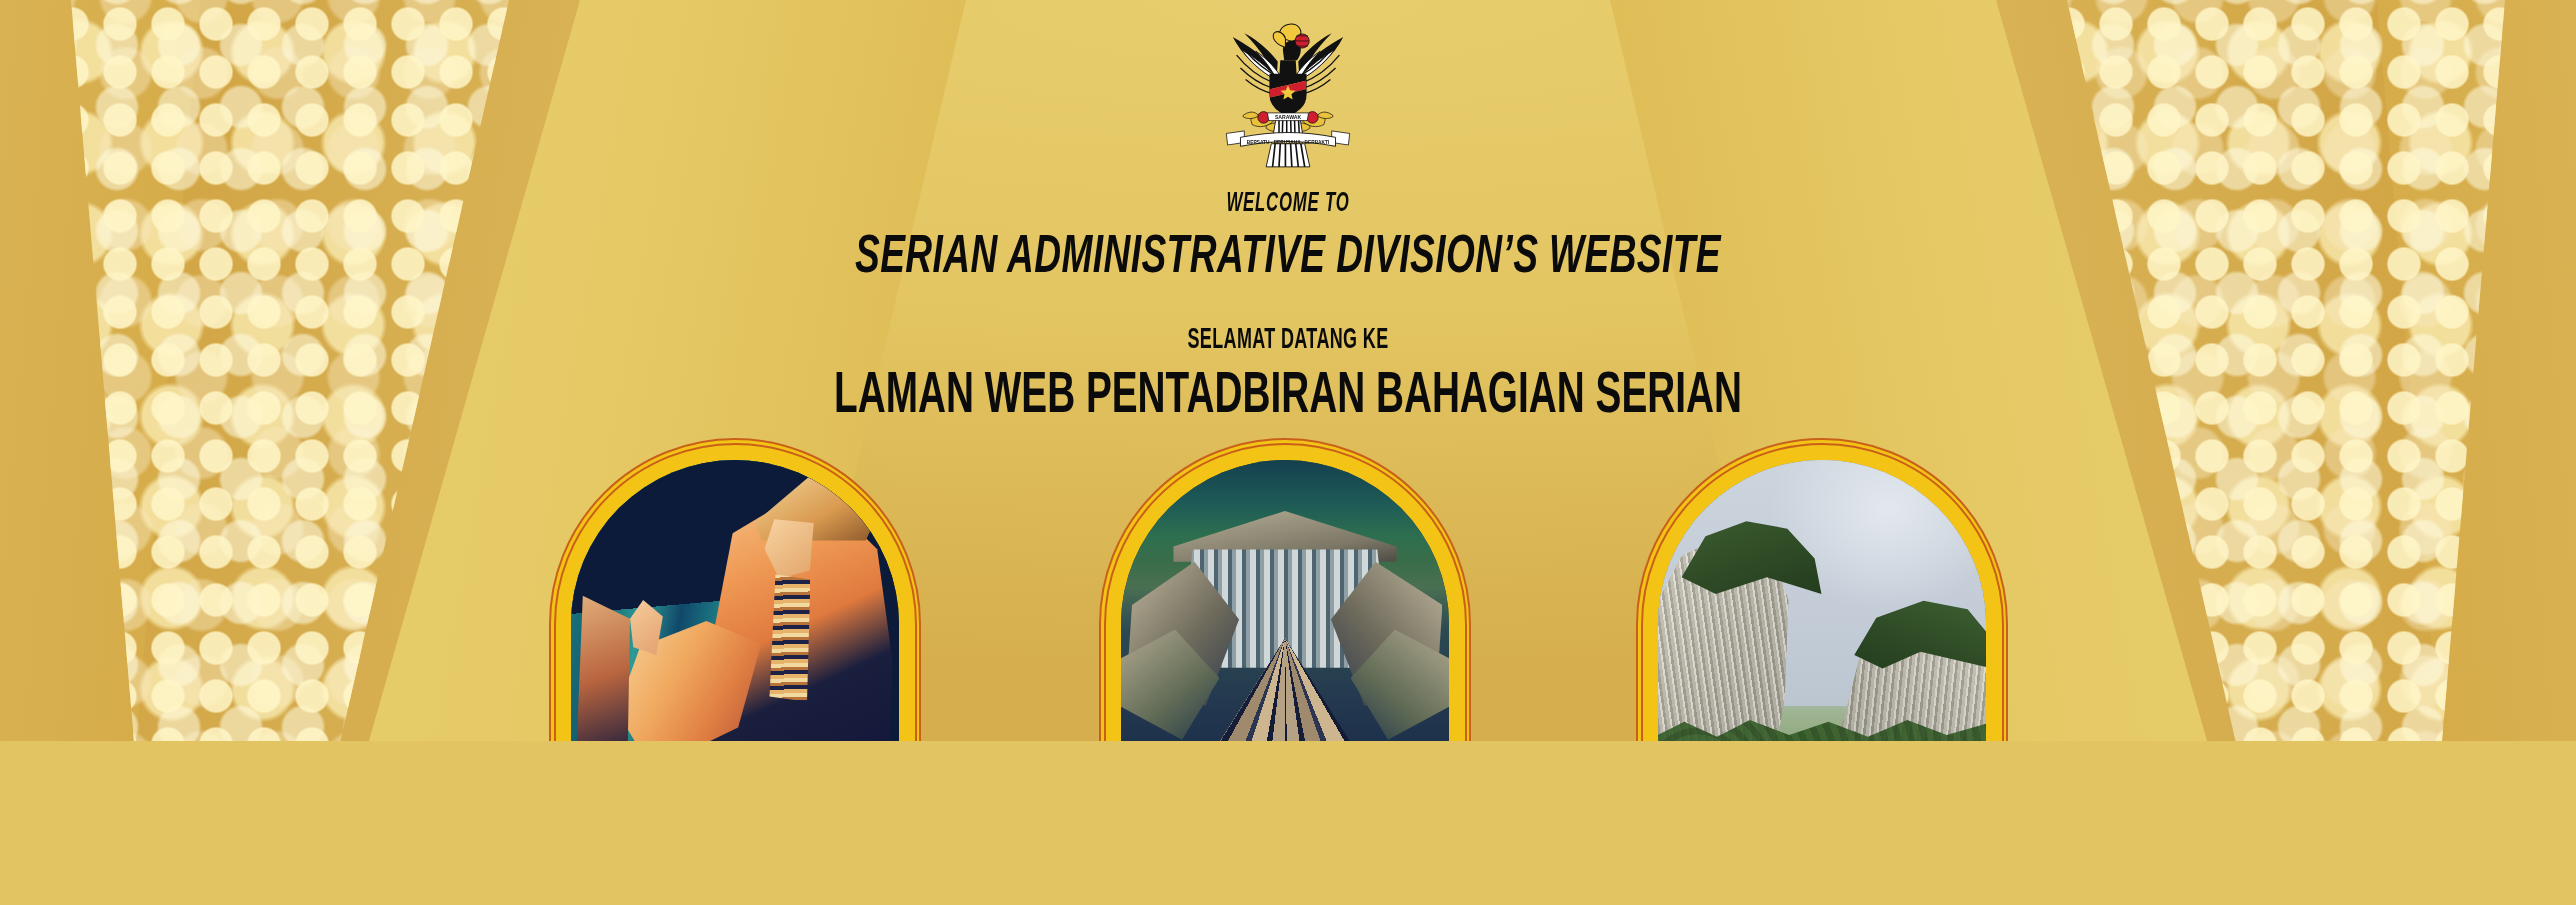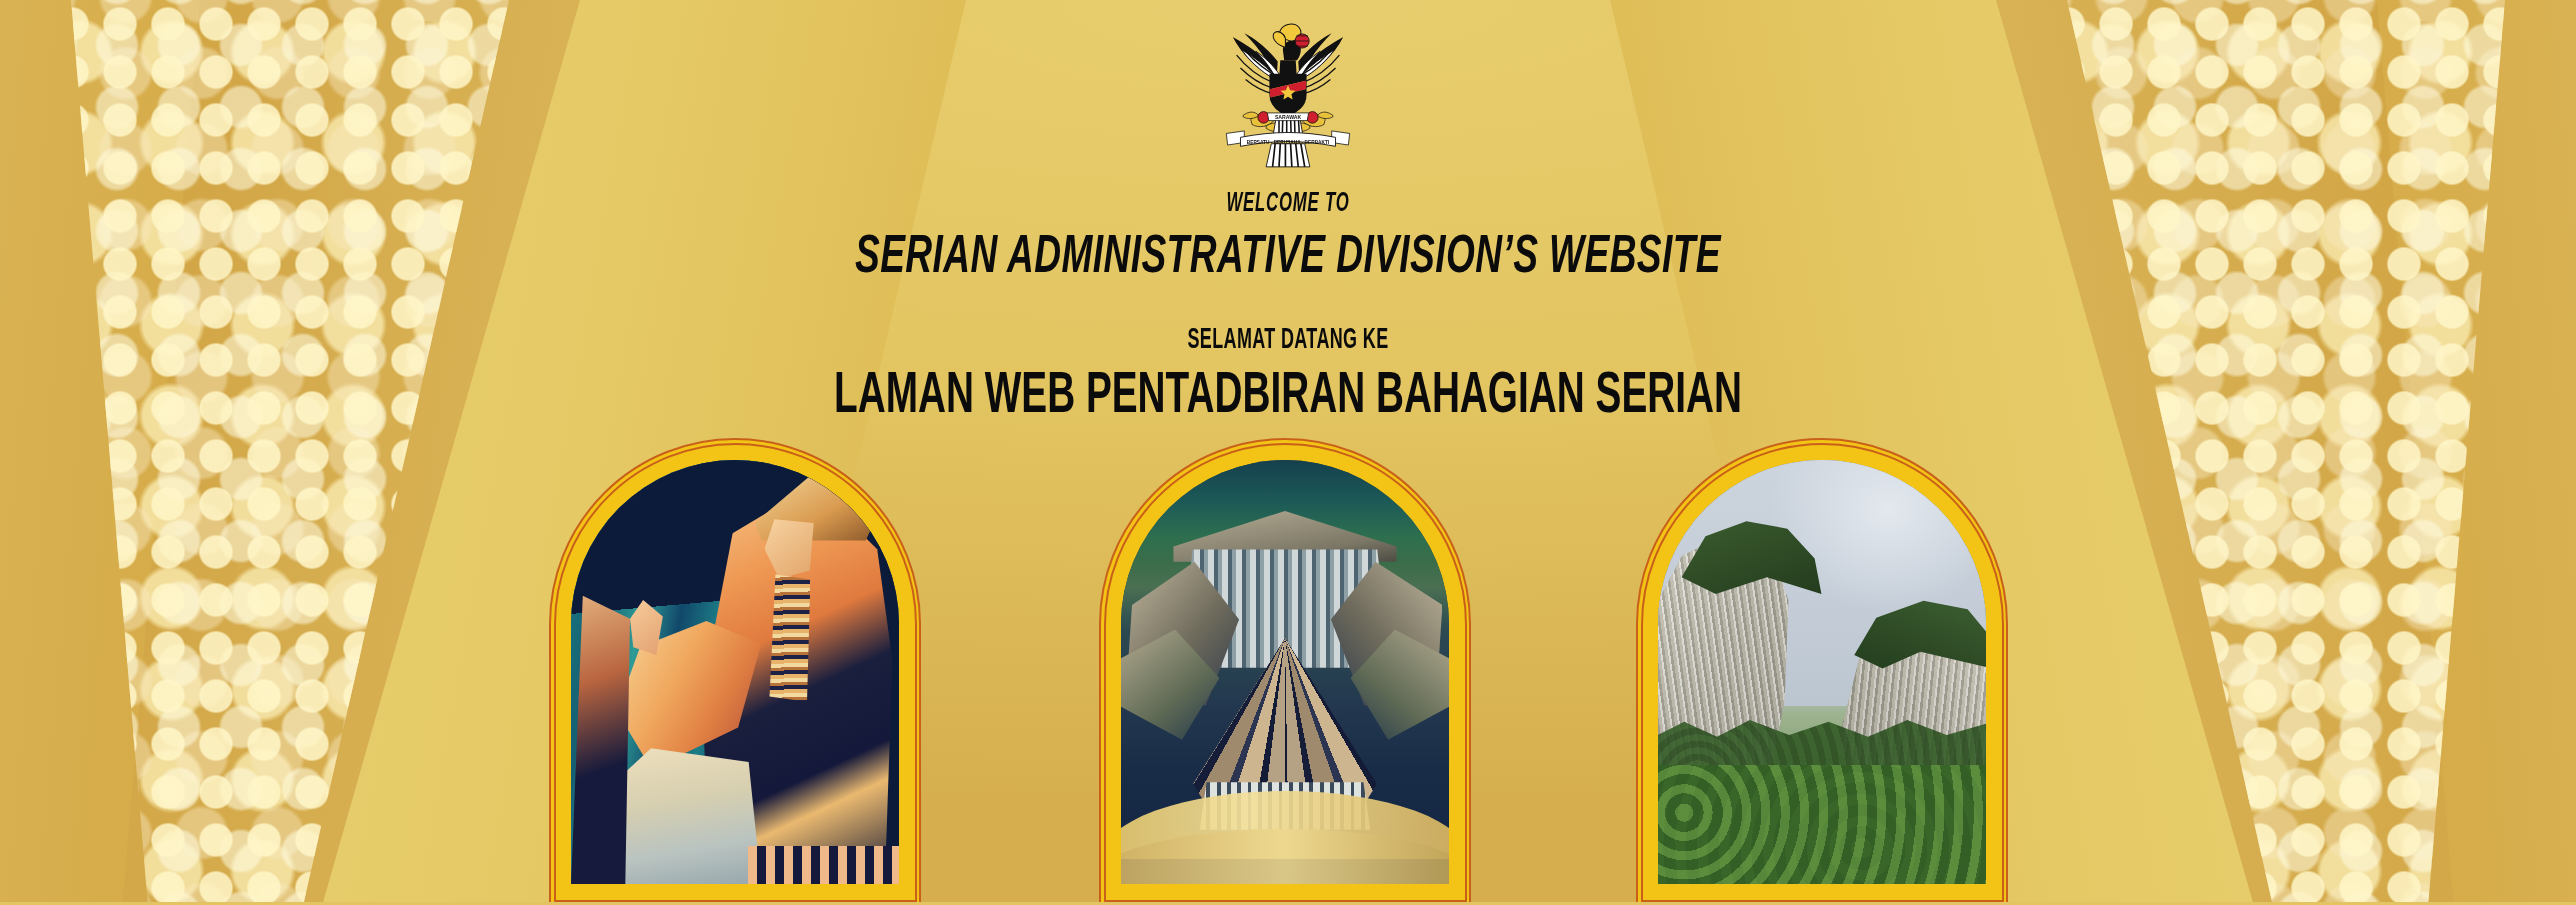--- a/index.html
+++ b/index.html
@@ -5,21 +5,21 @@
   * { margin:0; padding:0; box-sizing:border-box; }
   html, body {
     width:2576px; height:906px;
     overflow:hidden;
     font-family:"Liberation Sans", sans-serif;
     background:#e2c463;
   }
 
   #banner{
     position:relative;
-    width:2576px; height:902px;
+    width:2576px; height:741px;
     overflow:hidden;
     background:#e3c564;
   }
 
   
   .bg-layer{ position:absolute; inset:0; }
 
   
   .field{
     position:absolute; inset:0;

